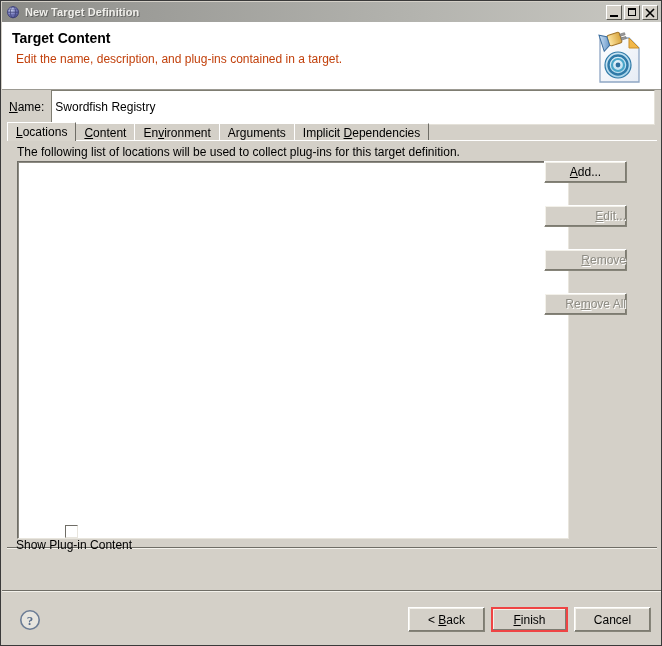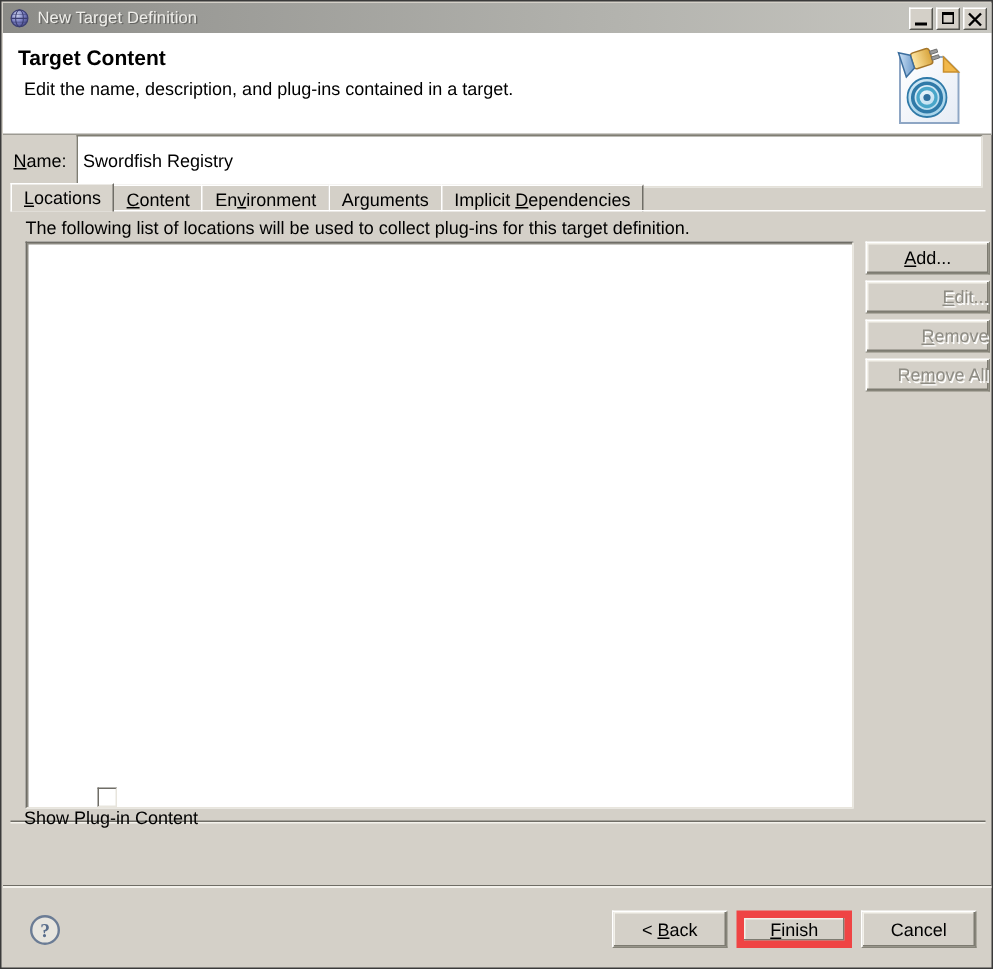--- a/index.html
+++ b/index.html
@@ -40,21 +40,21 @@
   }
   #titlebar .tb-icon {
     width: 14px; height: 14px;
     flex: 0 0 14px;
     margin-right: 5px;
     position: relative;
   }
   #titlebar .tb-title {
     flex: 1 1 auto;
     font-size: 11px;
-    font-weight: normal;
+    font-weight: bold;
     color: #efeeea;
     text-shadow: 1px 1px 0 rgba(0,0,0,0.32);
     letter-spacing: 0.1px;
     white-space: nowrap;
     overflow: hidden;
   }
   .tb-btns {
     display: flex;
     gap: 2px;
     align-items: center;
@@ -103,21 +103,21 @@
     position: absolute;
     left: 10px; top: 8px;
     font-size: 14px;
     font-weight: bold;
     color: #000;
   }
   #banner .b-desc {
     position: absolute;
     left: 14px; top: 30px;
     font-size: 12px;
-    color: #000000;
+    color: #c2410c;
   }
   #banner .b-icon {
     position: absolute;
     right: 16px; top: 2px;
     width: 64px; height: 64px;
   }
 
   
   #namerow {
     position: absolute;
@@ -211,25 +211,25 @@
     border: 1px solid #6f6d66;
     border-right-color: #e8e5dd;
     border-bottom-color: #e8e5dd;
     box-shadow: inset 1px 1px 0 #8d8b83;
     overflow: hidden;
   }
 
   
   #sidebtns {
     position: absolute;
-    left: 570px; top: 39px;
+    left: 537px; top: 39px;
     width: 83px;
     display: flex;
     flex-direction: column;
-    gap: 4px;
+    gap: 22px;
   }
   .pbtn {
     box-sizing: border-box;
     height: 22px;
     background: #d4d0c8;
     border: 1px solid #868479;
     border-top-color: #ffffff;
     border-left-color: #ffffff;
     font-family: "Liberation Sans", sans-serif;
     font-size: 12px;
@@ -241,21 +241,21 @@
     user-select: none;
     box-shadow: inset -1px -1px 0 #7d7b71, inset 1px 1px 0 #f3f1ea;
     white-space: nowrap;
   }
   .pbtn.disabled {
     color: #8e8c84;
     text-shadow: 1px 1px 0 #ffffff;
     justify-content: flex-end;
   }
   .pbtn.default {
-    border: 5px solid #ef4444;
+    border: 2px solid #ef4444;
     box-shadow: inset -1px -1px 0 #7d7b71, inset 1px 1px 0 #f3f1ea;
     text-align: right;
   }
 
   
   #showplugin {
     position: absolute;
     left: 15px; top: 524px;
     display: flex;
     align-items: center;

